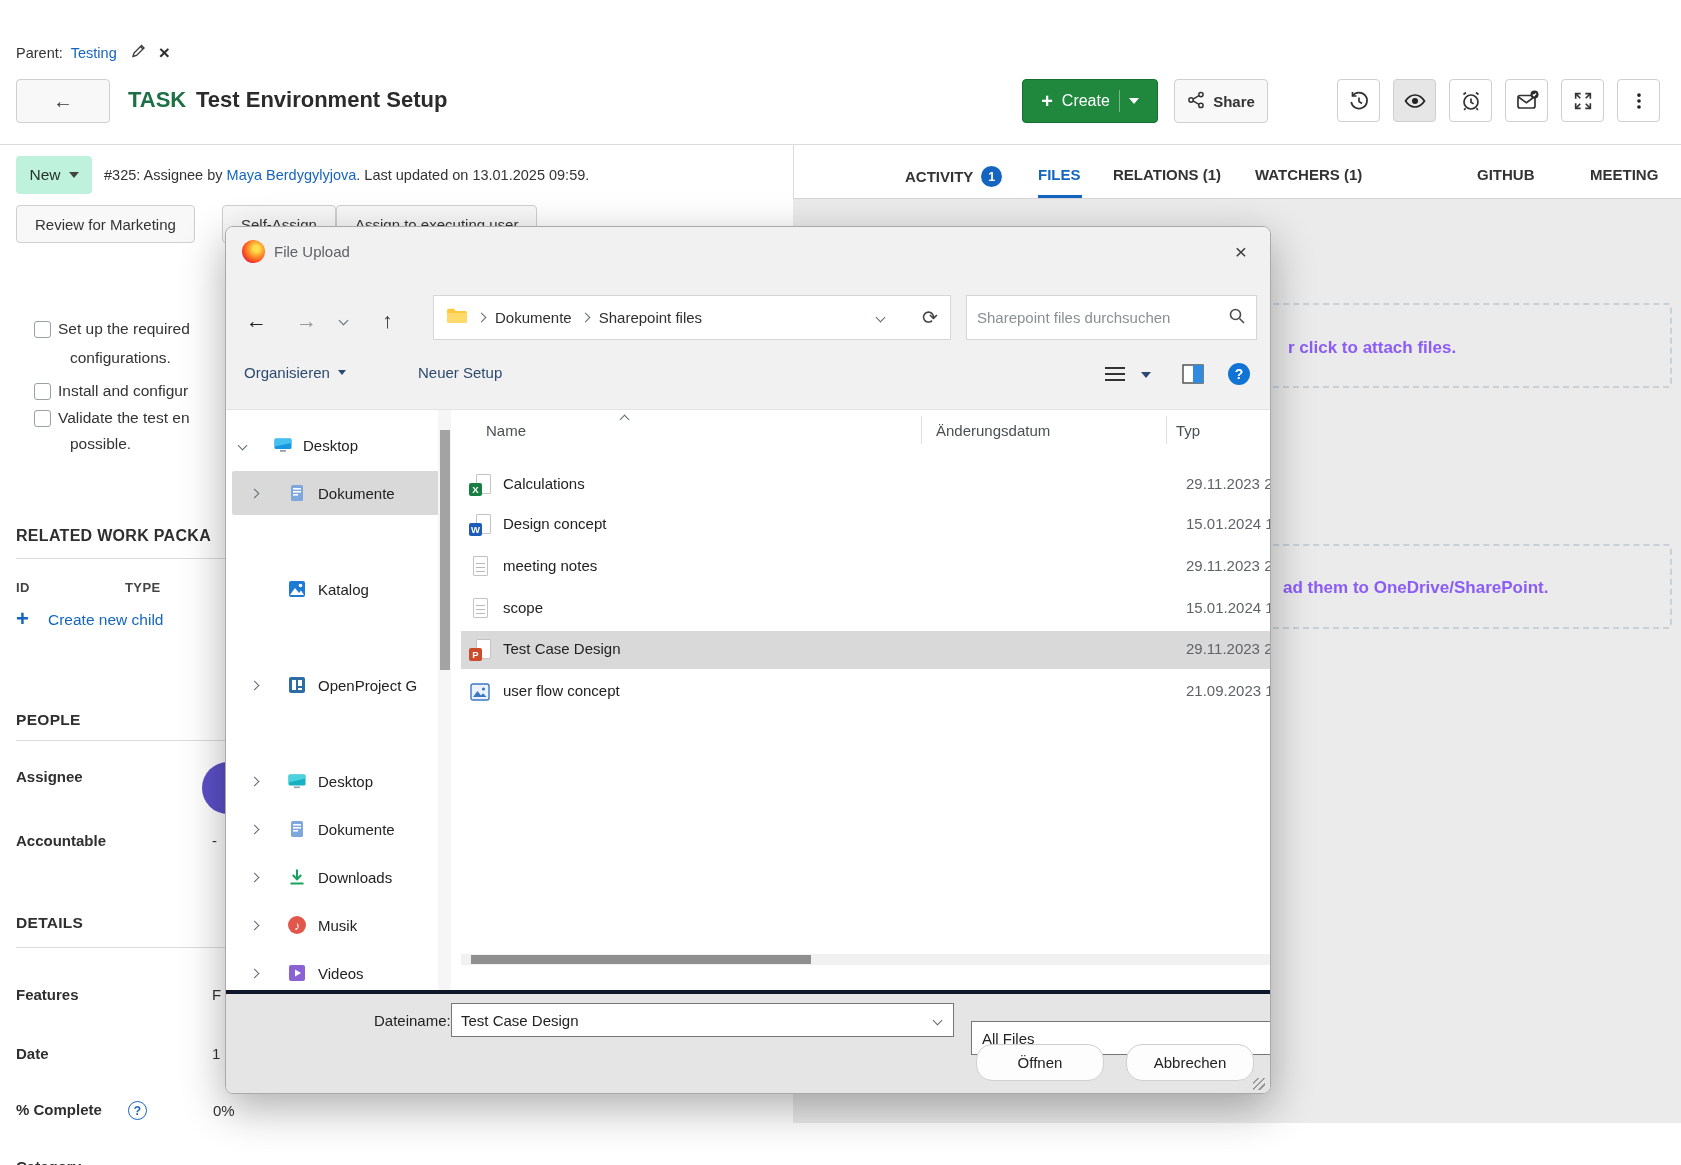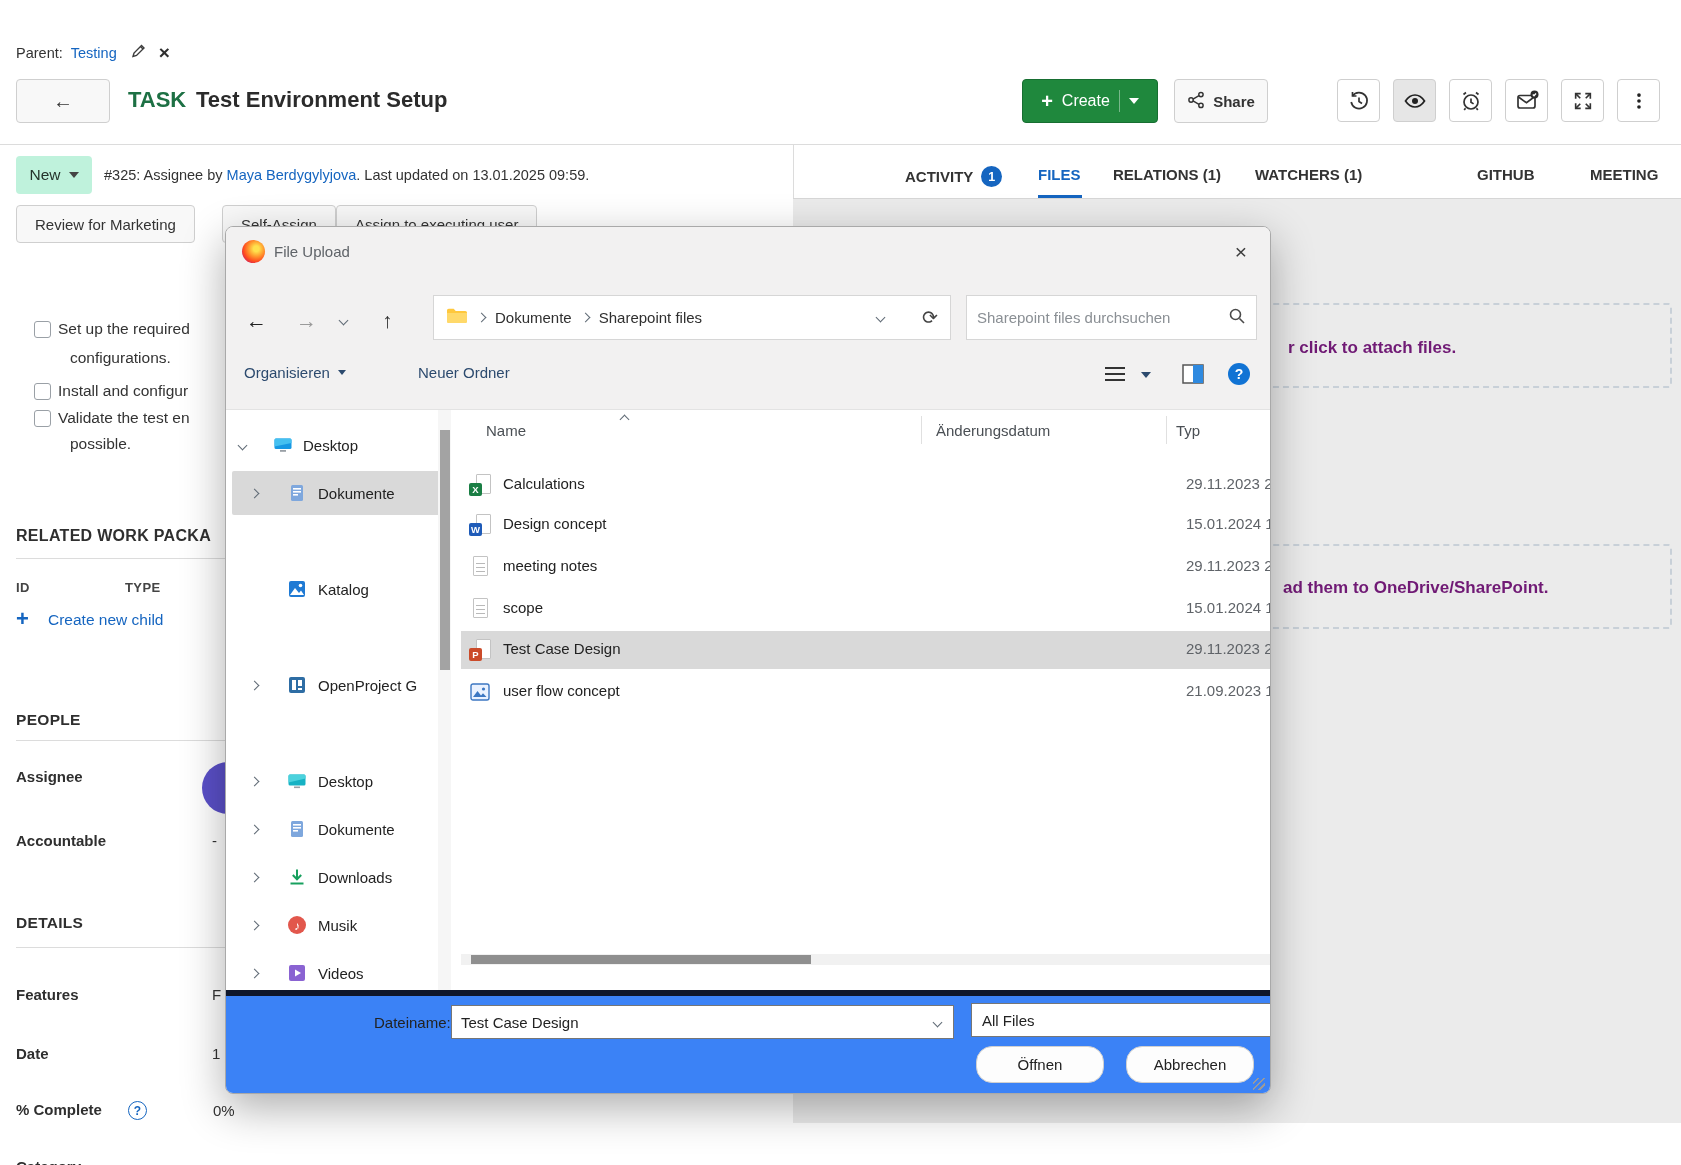--- a/index.html
+++ b/index.html
@@ -57,21 +57,21 @@
   .col-head { font-size:13px; font-weight:bold; color:#444; letter-spacing:.4px; }
   .field-label { font-size:15px; font-weight:bold; color:#2f2f2f; }
   .field-value { font-size:15px; color:#333; }
   .help-circle { width:19px; height:19px; border:1.8px solid #1565c0; border-radius:50%; color:#1565c0;
                  font-size:12px; font-weight:bold; display:flex; align-items:center; justify-content:center; }
   .avatar { left:202px; top:731px; width:52px; height:52px; border-radius:50%; background:#5b50c9; }
 
   
   .right-grey { left:793px; top:168px; width:888px; height:924px; background:#ebebeb; }
   .dropbox { border:2px dashed #c8d0d8; border-radius:3px; }
-  .frag { font-size:17px; font-weight:bold; color:#701a75; white-space:nowrap; }
+  .frag { font-size:17px; font-weight:bold; color:#8b5cf6; white-space:nowrap; }
 
   
   .dialog { left:225px; top:195px; width:1046px; height:868px; background:#fff; border:1px solid #a9a9a9;
             border-radius:8px; box-shadow:0 14px 44px rgba(0,0,0,.32); overflow:hidden; z-index:50; font-size:15px; }
   .dlg-top { position:absolute; left:0; top:0; width:100%; height:183px; background:#f2f1f1; }
   .dlg-title { position:absolute; left:48px; top:16px; color:#5f6368; font-size:15px; }
   .ff-icon { position:absolute; left:16px; top:13px; width:23px; height:23px; border-radius:50%;
              background:radial-gradient(circle at 62% 38%, #ffe14d 0 14%, #ff9a2e 38%, #ff4e1f 62%, #c3126e 88%, #7a1f87 100%); }
   .dlg-close { position:absolute; left:1000px; top:10px; width:30px; height:30px; display:flex; align-items:center;
                justify-content:center; font-size:21px; color:#3c3c3c; cursor:pointer; }
@@ -95,26 +95,26 @@
 
   .list-colhead { position:absolute; top:12px; font-size:15px; color:#4a4f54; cursor:pointer; }
   .col-sep { position:absolute; top:6px; width:1px; height:28px; background:#e0e0e0; }
   .file-row { position:absolute; left:235px; width:811px; height:38px; cursor:pointer; }
   .file-row.selected { background:#d9d9d9; }
   .fname { position:absolute; left:42px; top:9px; color:#222; white-space:nowrap; }
   .fdate { position:absolute; left:725px; top:9px; color:#5f6368; white-space:nowrap; }
   .hscroll { position:absolute; left:235px; top:544px; width:811px; height:11px; background:#f1f1f1; }
   .hscroll .thumb { position:absolute; left:10px; top:1px; width:340px; height:9px; background:#8f8f8f; }
 
-  .dlg-footer { position:absolute; left:0; top:763px; width:100%; height:105px; background:#3b82f6; border-top:6px solid #0f172a; }
+  .dlg-footer { position:absolute; left:0; top:763px; width:100%; height:105px; background:#e5e5e5; border-top:4px solid #0f172a; }
   .fn-label { position:absolute; left:148px; top:18px; color:#222; }
   .fn-input { position:absolute; left:225px; top:9px; width:503px; height:34px; background:#fff; border:1px solid #767676;
               display:flex; align-items:center; }
   .fn-input input { border:none; outline:none; flex:1; padding:0 9px; font-size:15px; color:#222; font-family:inherit; }
-  .filter-select { position:absolute; left:745px; top:7px; width:327px; height:34px; background:#fff; border:1px solid #767676;
+  .filter-select { position:absolute; left:745px; top:27px; width:327px; height:34px; background:#fff; border:1px solid #767676;
                    display:flex; align-items:center; justify-content:space-between; padding:0 10px; cursor:pointer; color:#222; }
   .dlg-btn { position:absolute; top:50px; width:128px; height:37px; background:#fdfdfd; border:1px solid #d0d0d0;
              border-radius:16px; font-size:15px; color:#222; display:flex; align-items:center; justify-content:center; cursor:pointer; }
   .grip { position:absolute; right:5px; bottom:5px; width:12px; height:12px;
           background:repeating-linear-gradient(135deg,transparent 0 3px,#9a9a9a 3px 4.5px); cursor:nwse-resize; }
 
   
   .ficon { position:absolute; left:8px; top:8px; width:22px; height:22px; }
   .ficon .page { position:absolute; right:0; top:0; width:15px; height:20px; background:#fff; border:1px solid #c3c3c3; border-radius:1px; }
   .ficon .page.lines { background:repeating-linear-gradient(#fff 0 3px,#b9b9b9 3px 4px) content-box; padding:3px 2px; }
@@ -334,21 +334,21 @@
             <path d="M11.5 11.5L16 16"></path>
           </svg>
       </span>
     </div>
 
     <div class="toolbar-cmd" style="left:18px">
       <span>Organisieren</span>
       <span class="caret-down" style="border-top-color:#2c4a6e;border-left-width:4px;border-right-width:4px;border-top-width:5px"></span>
     </div>
     <div class="toolbar-cmd" style="left:192px">
-      <span>Neuer Ordner</span>
+      <span>Neuer Setup</span>
     </div>
     <span style="position:absolute;left:878px;top:139px">
       <svg width="22" height="16" viewBox="0 0 22 16" stroke="#333" stroke-width="1.8">
           <path d="M1 2h20M1 8h20M1 14h20"></path>
         </svg>
     </span>
     <span class="caret-down" style="position:absolute;left:915px;top:145px;border-top-color:#2c4a6e"></span>
     <span style="position:absolute;left:956px;top:137px">
       <svg width="22" height="20" viewBox="0 0 22 20">
           <rect x="1" y="1" width="20" height="18" fill="#fff" stroke="#555" stroke-width="1.5"></rect>

